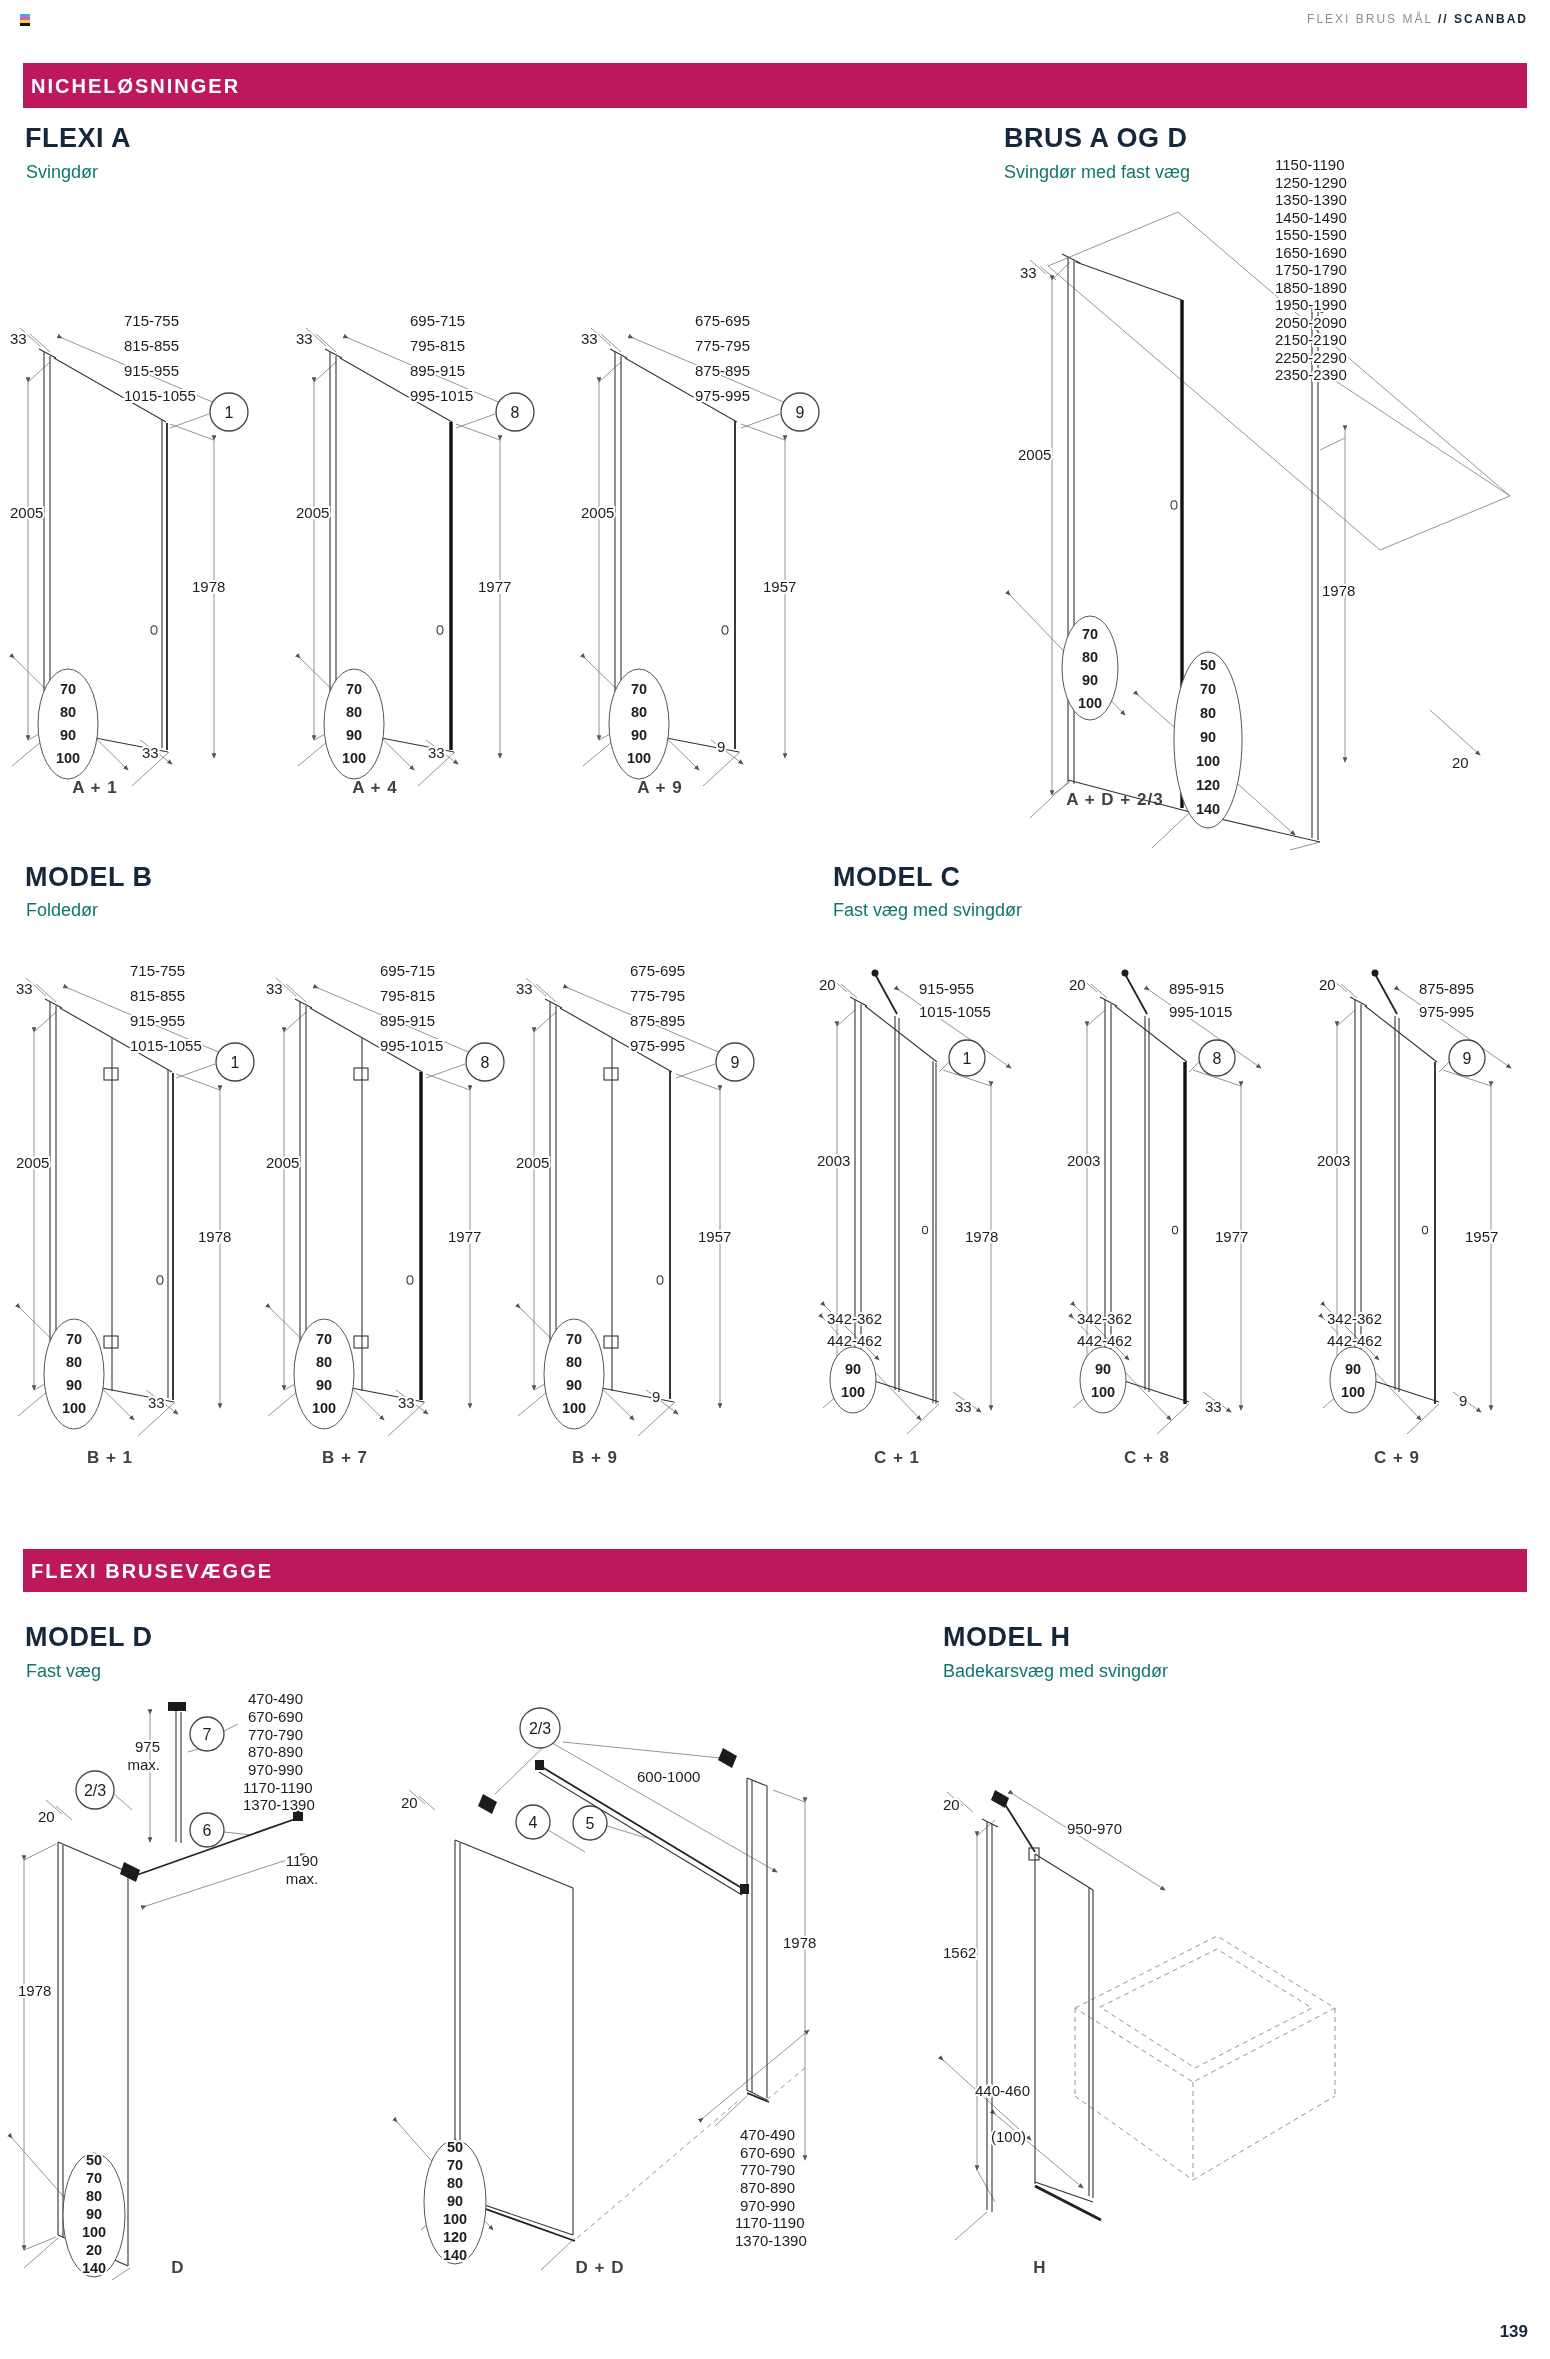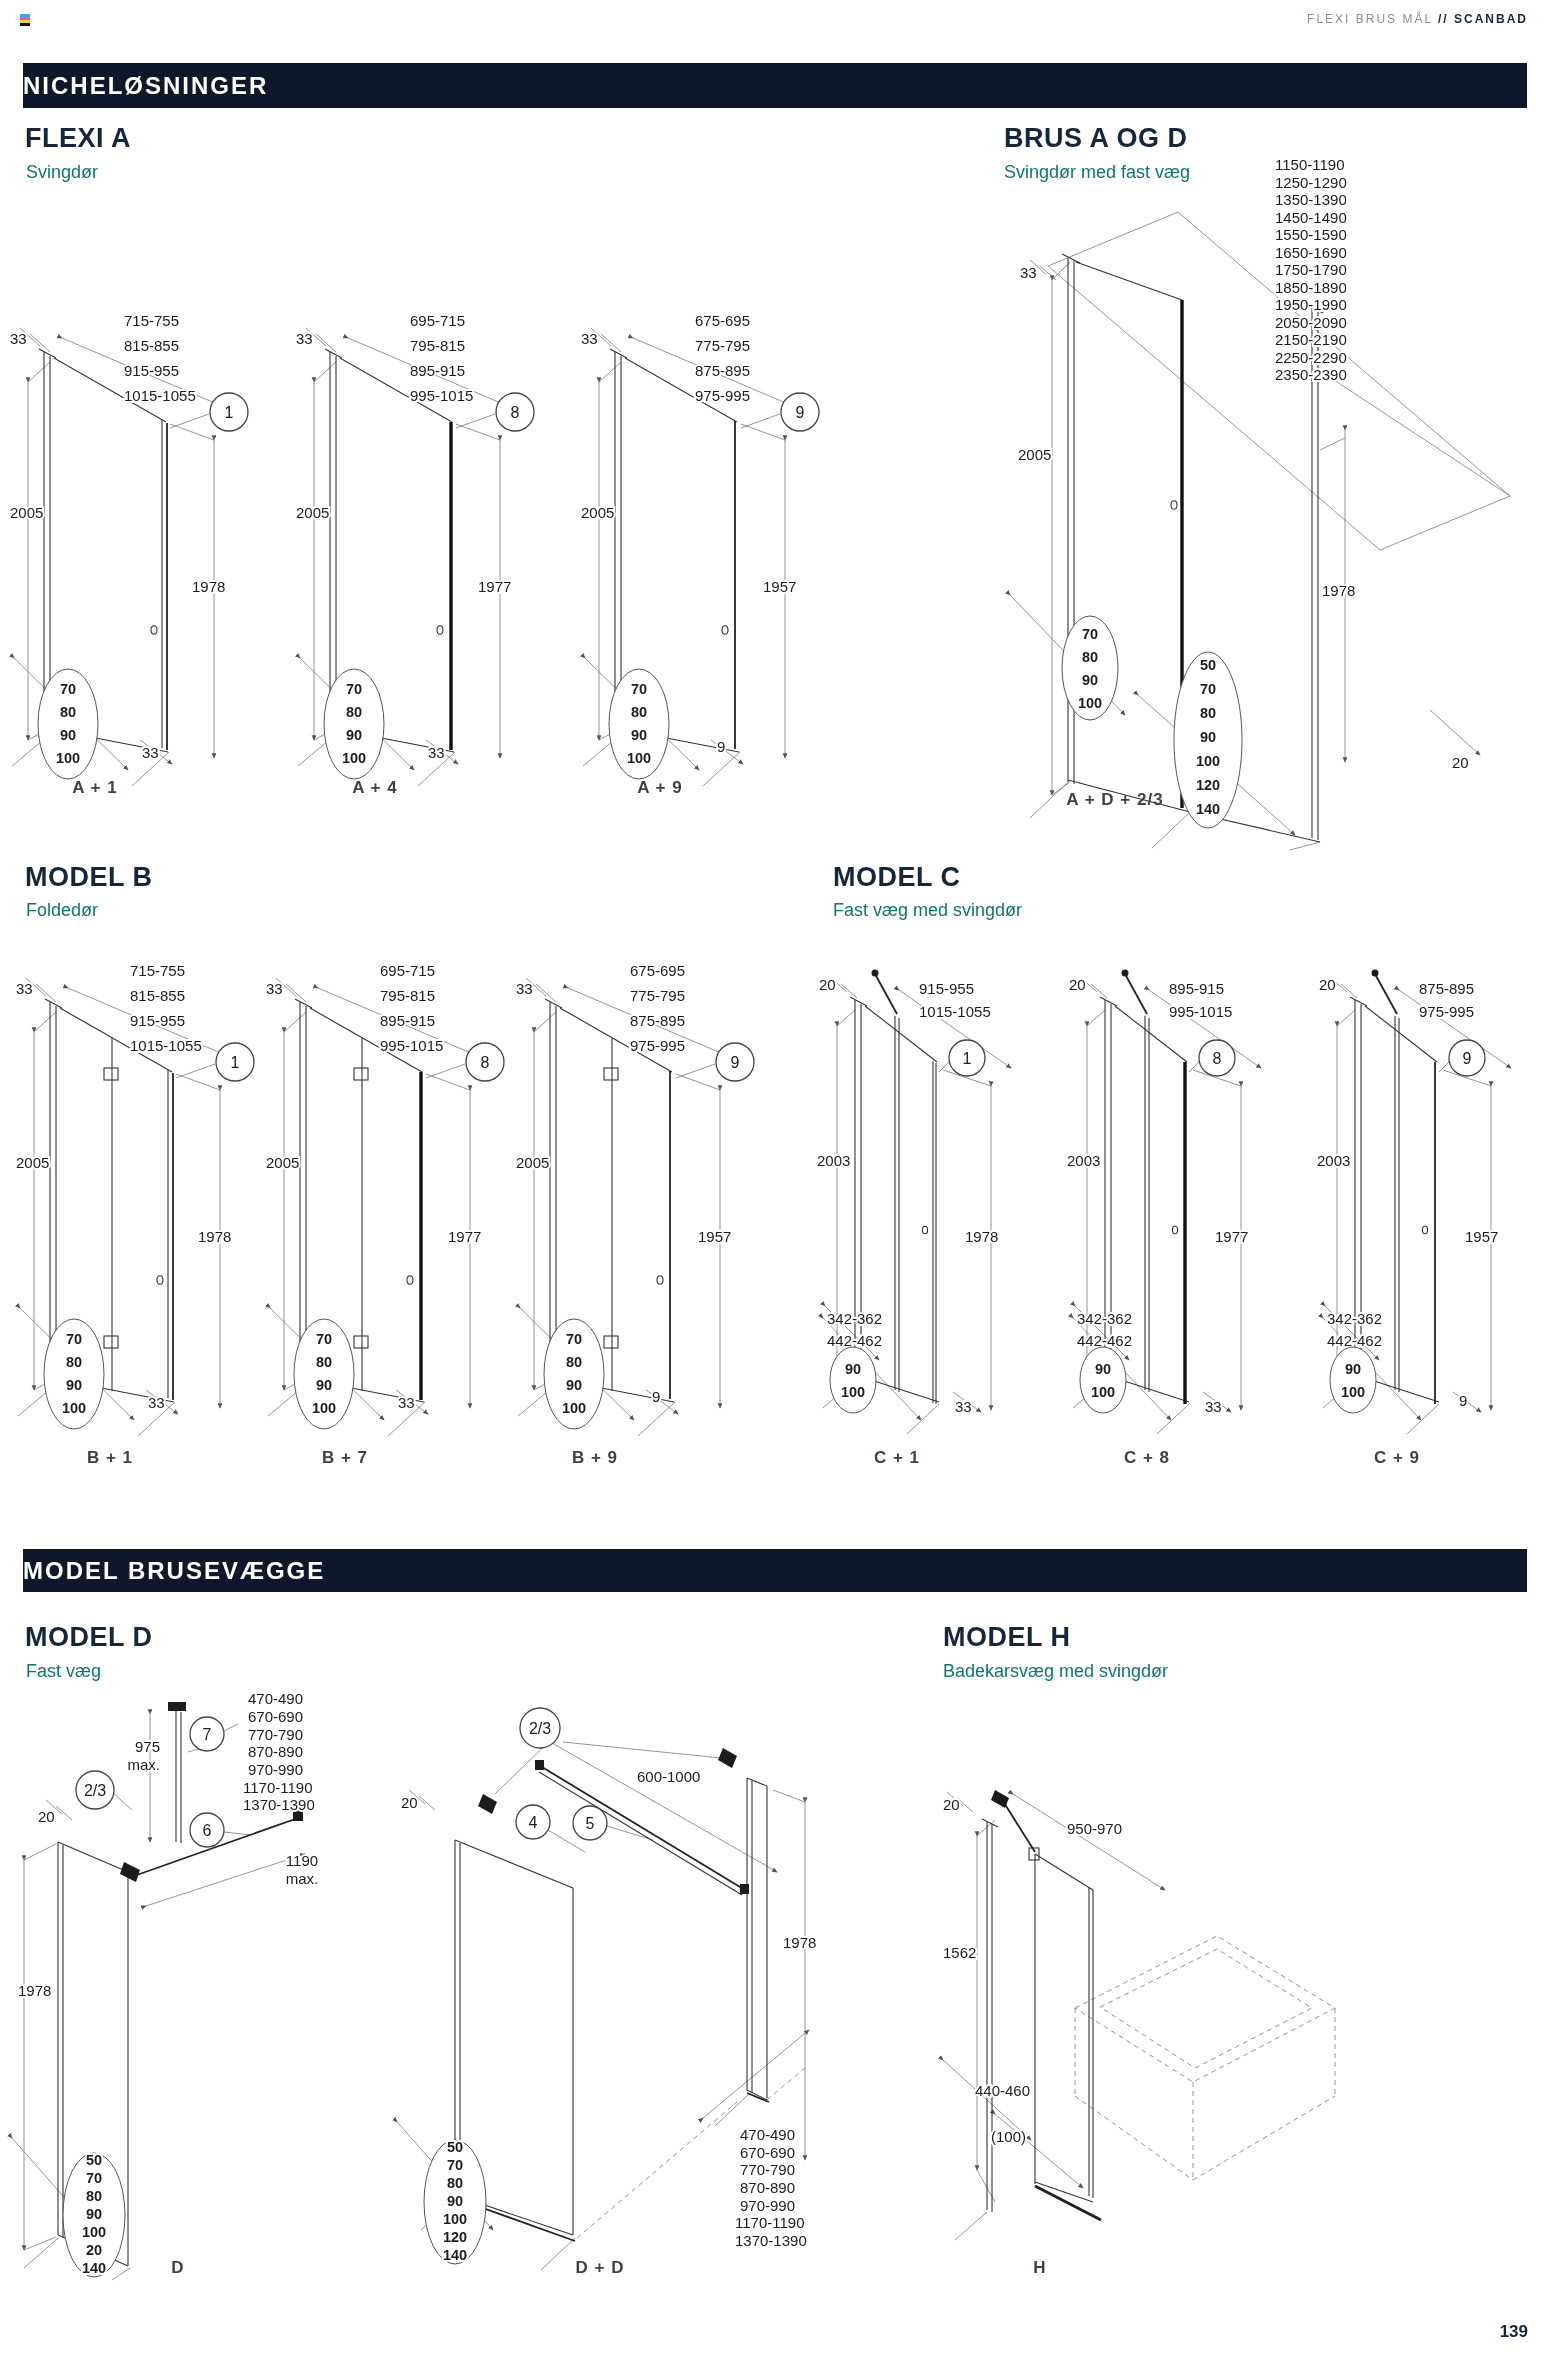--- a/index.html
+++ b/index.html
@@ -1,20 +1,20 @@
 <!DOCTYPE html>
 <html><head>
 <meta charset="utf-8">
 <style>
   html,body{margin:0;padding:0;}
   body{width:1550px;height:2359px;position:relative;background:#ffffff;
        font-family:"Liberation Sans",sans-serif;overflow:hidden;}
-  .banner{position:absolute;left:23px;width:1504px;height:45px;background:#0f172a;
-          color:#fff;font-size:24px;font-weight:bold;letter-spacing:2px;
-          line-height:46px;padding-left:0;box-sizing:border-box;}
+  .banner{position:absolute;left:23px;width:1504px;height:45px;background:#be185d;
+          color:#fff;font-size:20px;font-weight:bold;letter-spacing:2px;
+          line-height:46px;padding-left:8px;box-sizing:border-box;}
   .h1{position:absolute;color:#14273C;font-size:27px;font-weight:bold;letter-spacing:.5px;}
   .sub{position:absolute;color:#0f766e;font-size:18px;}
   .cap{position:absolute;width:160px;text-align:center;color:#3d4248;
        font-size:17px;font-weight:bold;letter-spacing:1px;}
   .hdr{position:absolute;top:12px;right:22px;font-size:12px;letter-spacing:2px;color:#8a9097;}
   .hdr b{color:#14273C;}
   .pgnum{position:absolute;top:2322px;right:22px;color:#14273C;font-size:17px;font-weight:bold;}
   .regicon{position:absolute;left:20px;top:14px;width:10px;}
   .regicon div{height:2.5px;margin-bottom:.6px;}
   svg.diag{position:absolute;overflow:visible;}
@@ -535,21 +535,21 @@
  <text class="d" x="12" y="396">442-462</text>
  <ellipse class="oval" cx="38" cy="430" rx="23" ry="33"></ellipse>
  <text class="d b" x="38" y="424">90</text>
  <text class="d b" x="38" y="447">100</text>
  <text class="d" x="144" y="456">9</text>
 </svg>
 <div class="cap" style="left:817px;top:1448px">C + 1</div>
 <div class="cap" style="left:1067px;top:1448px">C + 8</div>
 <div class="cap" style="left:1317px;top:1448px">C + 9</div>
 
-<div class="banner" style="top:1549px;height:43px;line-height:44px">MODEL BRUSEVÆGGE</div>
+<div class="banner" style="top:1549px;height:43px;line-height:44px">FLEXI BRUSEVÆGGE</div>
 
 <div class="h1" style="left:25px;top:1622px">MODEL D</div>
 <div class="sub" style="left:26px;top:1661px">Fast væg</div>
 <div class="h1" style="left:943px;top:1622px">MODEL H</div>
 <div class="sub" style="left:943px;top:1661px">Badekarsvæg med svingdør</div>
 
 <svg class="diag" style="left:0px;top:1690px" width="330" height="590" viewBox="0 0 330 590">
  <g class="ln">
   <path d="M150,24 L150,152" marker-start="url(#ar)" marker-end="url(#ar)"></path>
   <path d="M62,124 L46,110"></path>

